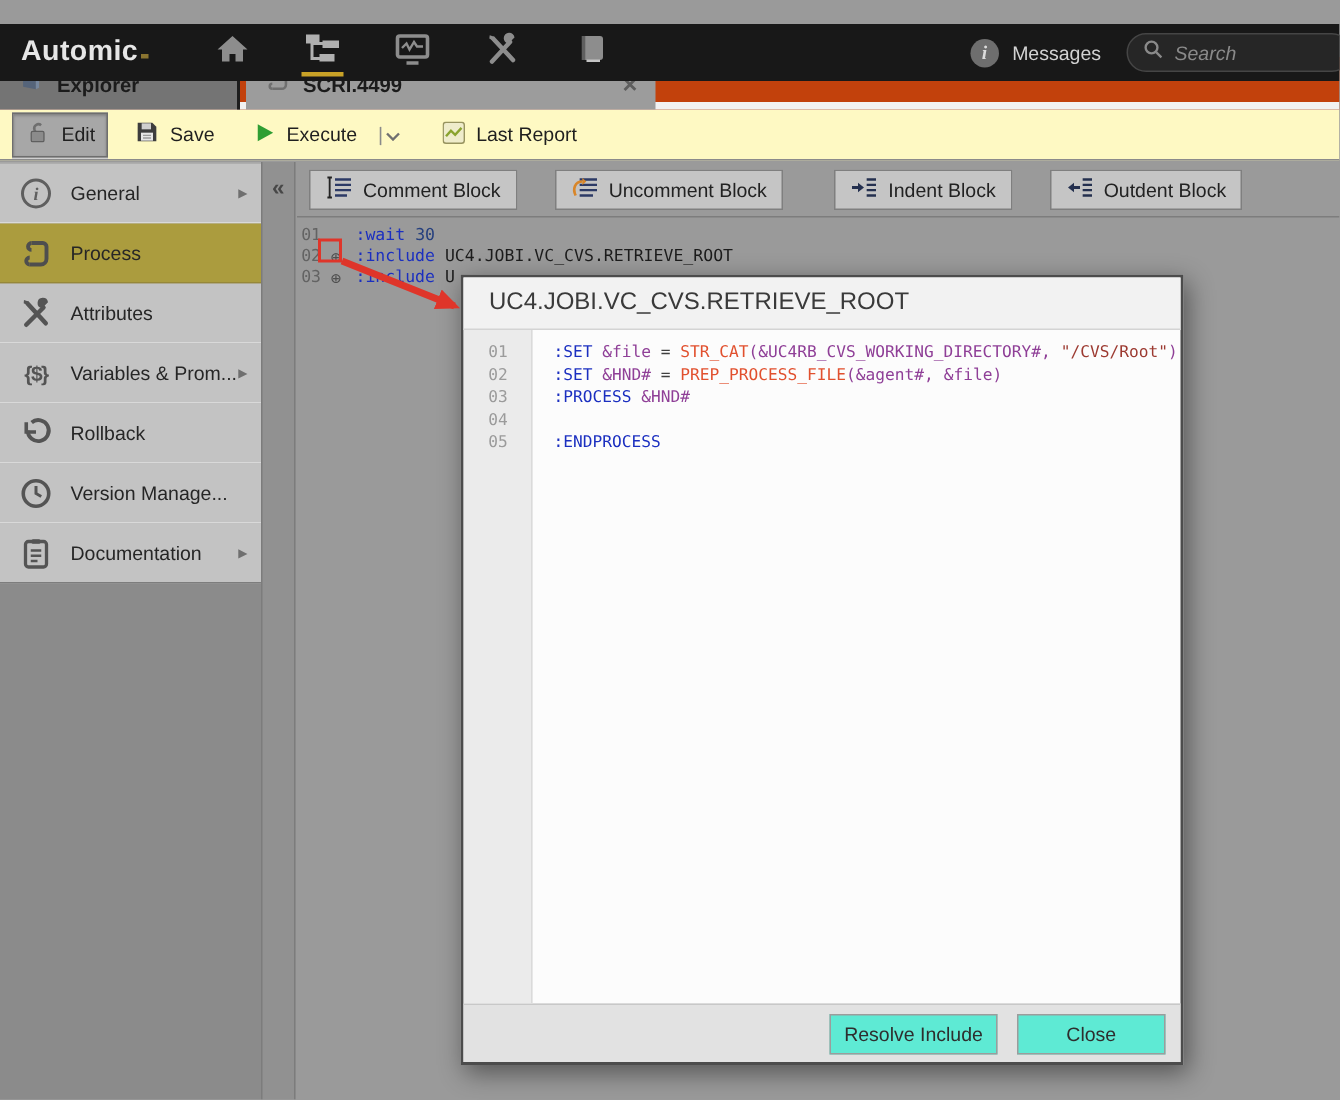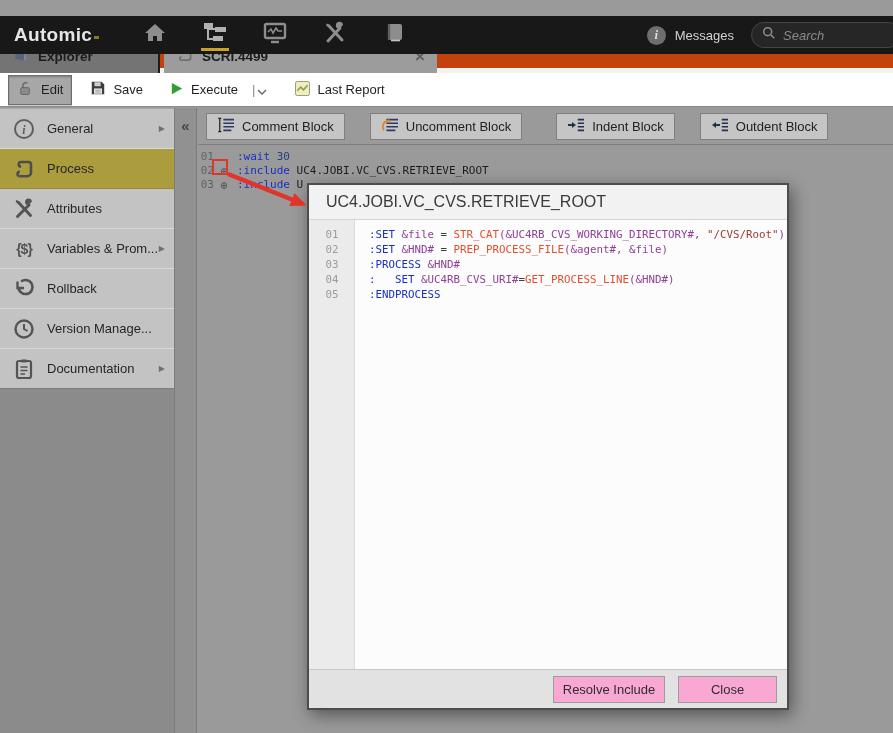--- a/index.html
+++ b/index.html
@@ -27,21 +27,21 @@
   
   .tabbar { position:absolute; left:0; top:38px; width:893px; height:35px; background:#c2410c; z-index:9; }
   .white-line { position:absolute; left:0; top:30px; width:893px; height:5px; background:#f2f2f2; }
   .tab { position:absolute; top:0; height:35px; display:flex; align-items:center; cursor:pointer; }
   .tab-explorer { left:0; width:160px; background:#747474; border-top:1px solid #9b9b9b; border-right:2px solid #1d1d1d; padding-left:12px; gap:9px; }
   .tab-doc { left:164px; width:273px; background:#9c9c9c; border-top:1px solid #b3b3b3; padding-left:12px; gap:9px; }
   .tab-label { font-size:13.5px; font-weight:bold; color:#1b1b1b; }
   .tab-close { margin-left:auto; margin-right:12px; color:#5d5d5d; font-size:17px; font-weight:bold; line-height:1; cursor:pointer; }
 
   
-  .toolbar { position:absolute; left:0; top:73px; width:893px; height:34px; background:#ffffff;
+  .toolbar { position:absolute; left:0; top:73px; width:893px; height:34px; background:#fef9c3;
              border-bottom:1px solid #8b8b8b; display:flex; align-items:center; padding-left:8px; z-index:8; }
   .tb-btn { display:flex; align-items:center; gap:7px; font-size:13px; color:#1f1f1f; cursor:pointer; padding:4px 8px; }
   .tb-btn.pressed { background:#a7a7a7; border:1px solid #6e6e6e; box-shadow:inset 0 1px 2px rgba(0,0,0,.25), 0 1px 0 #cfcfcf; }
   .tb-sep { color:#8a8a8a; font-size:13px; margin:0 2px 0 6px; }
   .tb-gap { width:10px; }
 
   
   .sidebar { position:absolute; left:0; top:108px; width:174px; bottom:0; background:#8b8b8b; border-top:1px solid #a8a8a8; }
   .sb-item { height:40px; background:#c3c3c3; border-bottom:1px solid #d9d9d9; display:flex; align-items:center; cursor:pointer; }
   .sb-item:last-child { border-bottom:1px solid #7d7d7d; }
@@ -84,21 +84,21 @@
             font-size:16px; color:#3a3a3a; display:flex; align-items:center; padding-left:17px; }
   .dbody { flex:1; position:relative; overflow:hidden; }
   .dgutter-bg { position:absolute; left:0; top:0; bottom:0; width:46px; background:#ebebeb; border-right:1px solid #dadada; }
   .dlines { position:relative; padding-top:7px; }
   .dline { display:flex; height:15px; line-height:15px; font-family:"DejaVu Sans Mono", monospace;
            font-size:10.8px; white-space:pre; }
   .dln { width:46px; flex:none; text-align:center; color:#9b9b9b; }
   .dcode { padding-left:14px; }
   .dfooter { height:39px; flex:none; background:#e2e2e2; border-top:1px solid #c8c8c8;
              display:flex; align-items:center; justify-content:flex-end; gap:13px; padding-right:10px; }
-  .dlg-btn { height:27px; background:#f9a8d4; border:1px solid #9c9c9c; font-size:13px; color:#2e2e2e;
+  .dlg-btn { height:27px; background:#5eead4; border:1px solid #9c9c9c; font-size:13px; color:#2e2e2e;
              display:flex; align-items:center; justify-content:center; cursor:pointer; font-family:"Liberation Sans", sans-serif; }
   .btn-resolve { width:112px; } .btn-close { width:99px; }
 </style>
 </head>
 <body>
 
 <div class="topbar">
   <span class="logo">Automic</span>
     <span class="logo-tm"></span>
   <div class="nav">
@@ -337,21 +337,21 @@
 </svg>
 
 <div class="dialog">
   <div class="dtitle">UC4.JOBI.VC_CVS.RETRIEVE_ROOT</div>
   <div class="dbody">
     <div class="dgutter-bg"></div>
     <div class="dlines">
         <div class="dline"><span class="dln">01</span><span class="dcode"><span class="tk-kw">:SET </span><span class="tk-var">&amp;file</span><span class="tk-pl"> = </span><span class="tk-fn">STR_CAT</span><span class="tk-var">(&amp;UC4RB_CVS_WORKING_DIRECTORY#,</span><span class="tk-pl"> </span><span class="tk-str">"/CVS/Root"</span><span class="tk-var">)</span></span></div>
         <div class="dline"><span class="dln">02</span><span class="dcode"><span class="tk-kw">:SET </span><span class="tk-var">&amp;HND#</span><span class="tk-pl"> = </span><span class="tk-fn">PREP_PROCESS_FILE</span><span class="tk-var">(&amp;agent#,</span><span class="tk-pl"> </span><span class="tk-var">&amp;file)</span></span></div>
         <div class="dline"><span class="dln">03</span><span class="dcode"><span class="tk-kw">:PROCESS </span><span class="tk-var">&amp;HND#</span></span></div>
-        <div class="dline"><span class="dln">04</span><span class="dcode"><span class="tk-kw">:</span><span class="tk-pl">   </span><span class="tk-kw">SET </span><span class="tk-var">&amp;UC4RB_CVS_URI#</span><span class="tk-pl">=</span><span class="tk-fn">GET_PROCESS_LINE</span><span class="tk-var">(&amp;HND#)</span></span></div>
+        <div class="dline"><span class="dln">04</span></div>
         <div class="dline"><span class="dln">05</span><span class="dcode"><span class="tk-kw">:ENDPROCESS</span></span></div>
       </div>
   </div>
   <div class="dfooter">
     <div class="dlg-btn btn-resolve">Resolve Include</div>
     <div class="dlg-btn btn-close">Close</div>
   </div>
 </div>
 
 </body></html>

